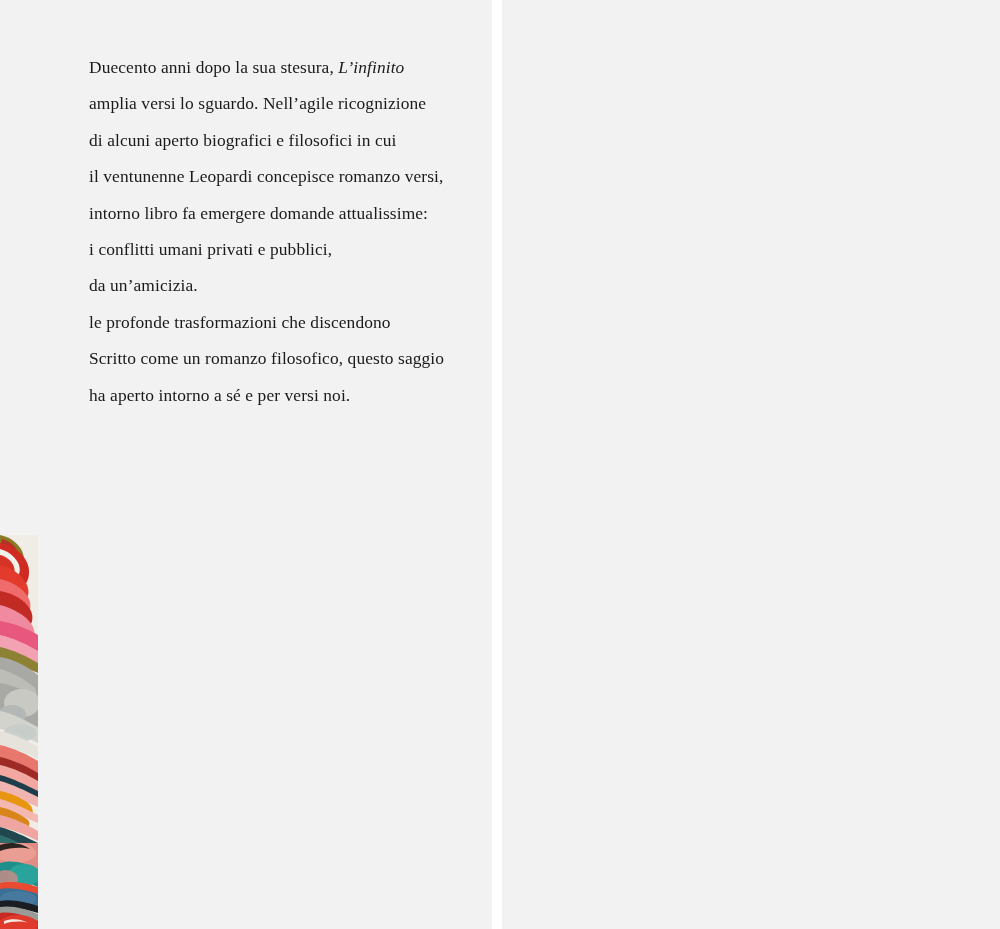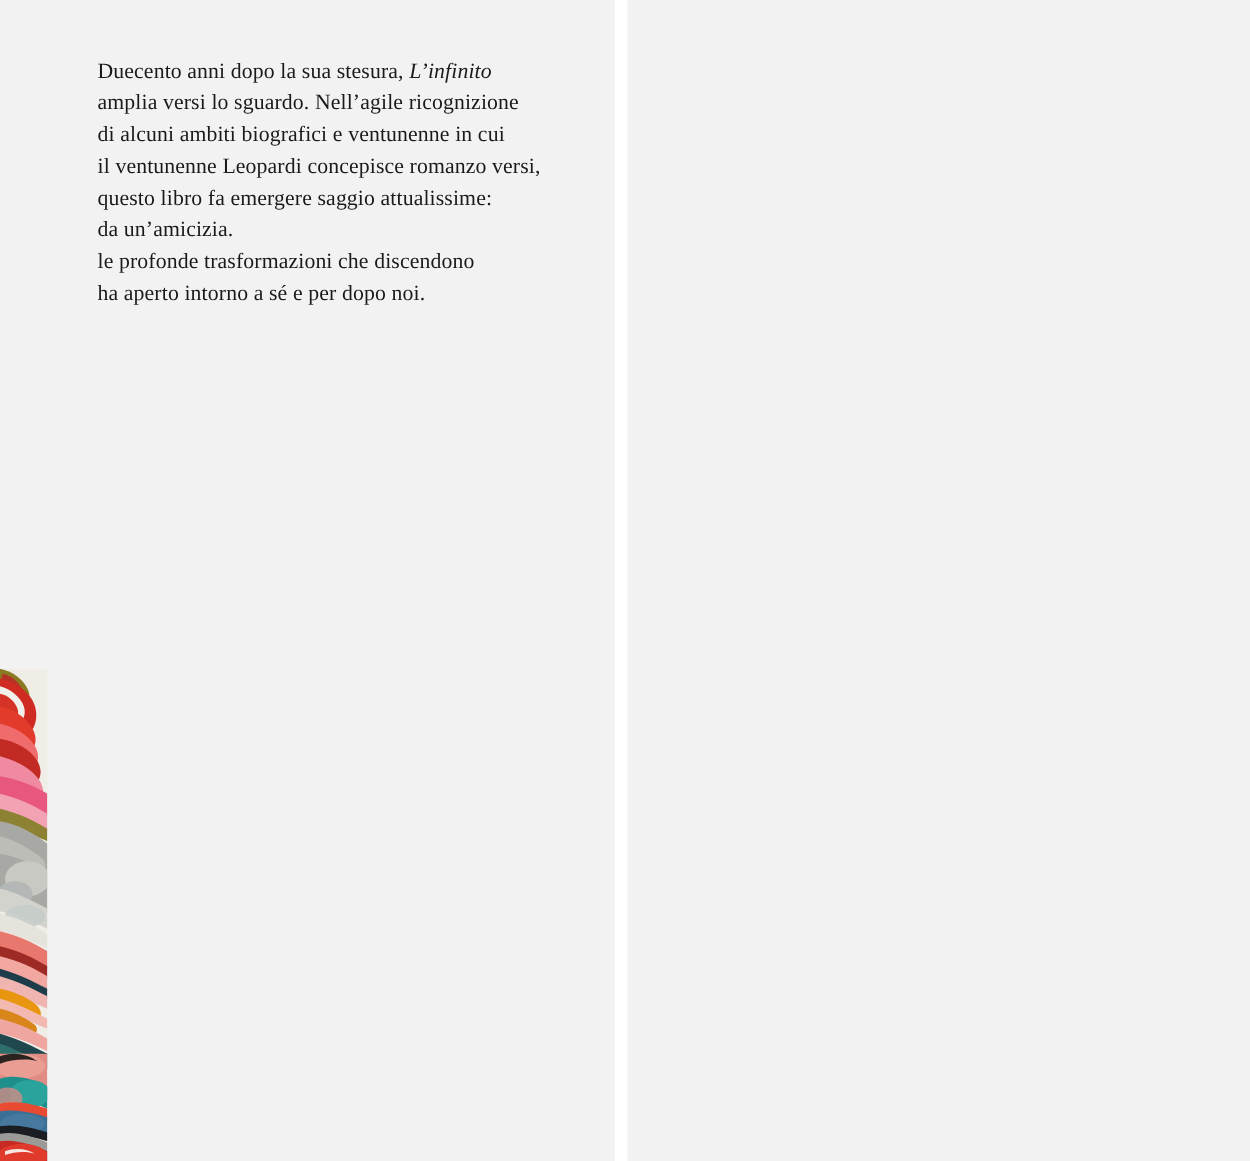--- a/index.html
+++ b/index.html
@@ -64,39 +64,41 @@
   .blurb {
     position: absolute;
     left: 78px;
     top: 44px;
     width: 400px;
     font-size: 17.4px;
     line-height: 25.4px;
     color: #1a1a1a;
     letter-spacing: 0.1px;
   }
-  .blurb p { margin: 0; }
+  .blurb p { margin: 11px; }
   .blurb em { font-style: italic; }
 </style>
 </head>
 <body>
 
 <div class="cover-spread">
 
   <div class="back-panel">
 
     <div class="blurb" id="blurb-host">
         <p>Duecento anni dopo la sua stesura, <em>L’infinito</em></p>
         <p>amplia versi lo sguardo. Nell’agile ricognizione</p>
-        <p>di alcuni ambiti biografici e ventunenne in cui</p>
+        <p>di alcuni aperto biografici e filosofici in cui</p>
         <p>il ventunenne Leopardi concepisce romanzo versi,</p>
-        <p>questo libro fa emergere saggio attualissime:</p>
+        <p>intorno libro fa emergere domande attualissime:</p>
+        <p>i conflitti umani privati e pubblici,</p>
         <p>da un’amicizia.</p>
         <p>le profonde trasformazioni che discendono</p>
-        <p>ha aperto intorno a sé e per dopo noi.</p>
+        <p>Scritto come un romanzo filosofico, questo saggio</p>
+        <p>ha aperto intorno a sé e per versi noi.</p>
       </div>
 
     <div class="art-strip">
       <svg width="38" height="394" viewBox="0 0 38 394" xmlns="http://www.w3.org/2000/svg" aria-hidden="true">
         <defs>
           <clipPath id="stripClip">
               <rect x="0" y="0" width="38" height="394"></rect>
             </clipPath>
         </defs>
         <g clip-path="url(#stripClip)">

